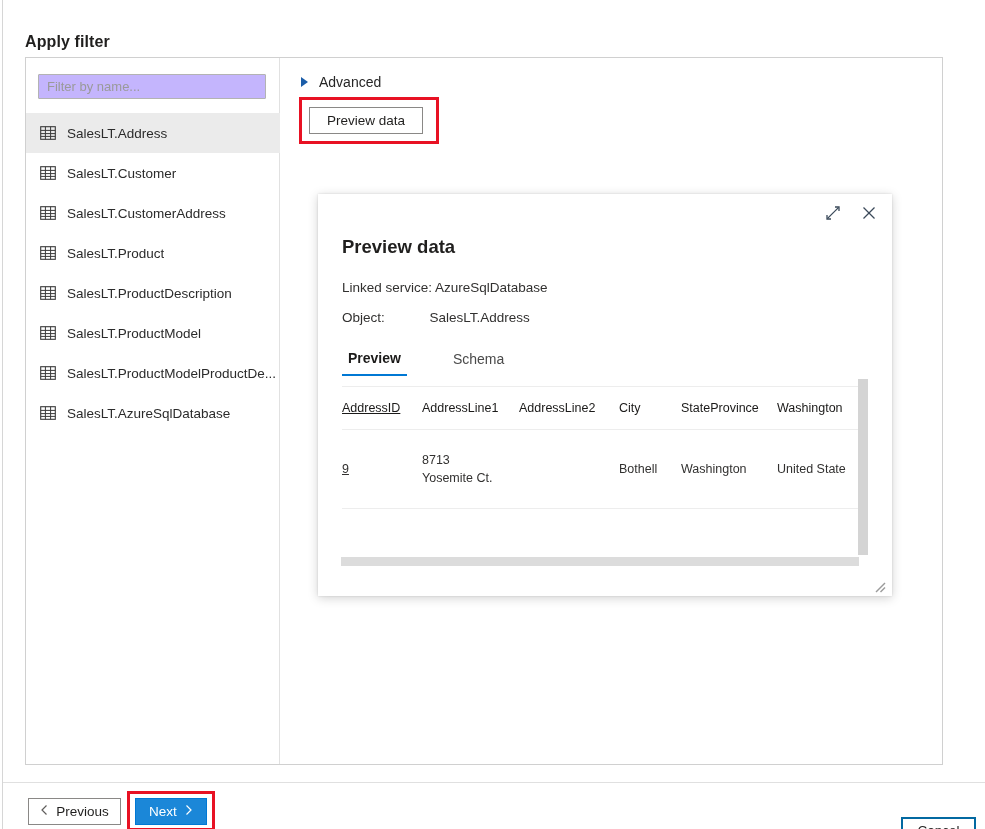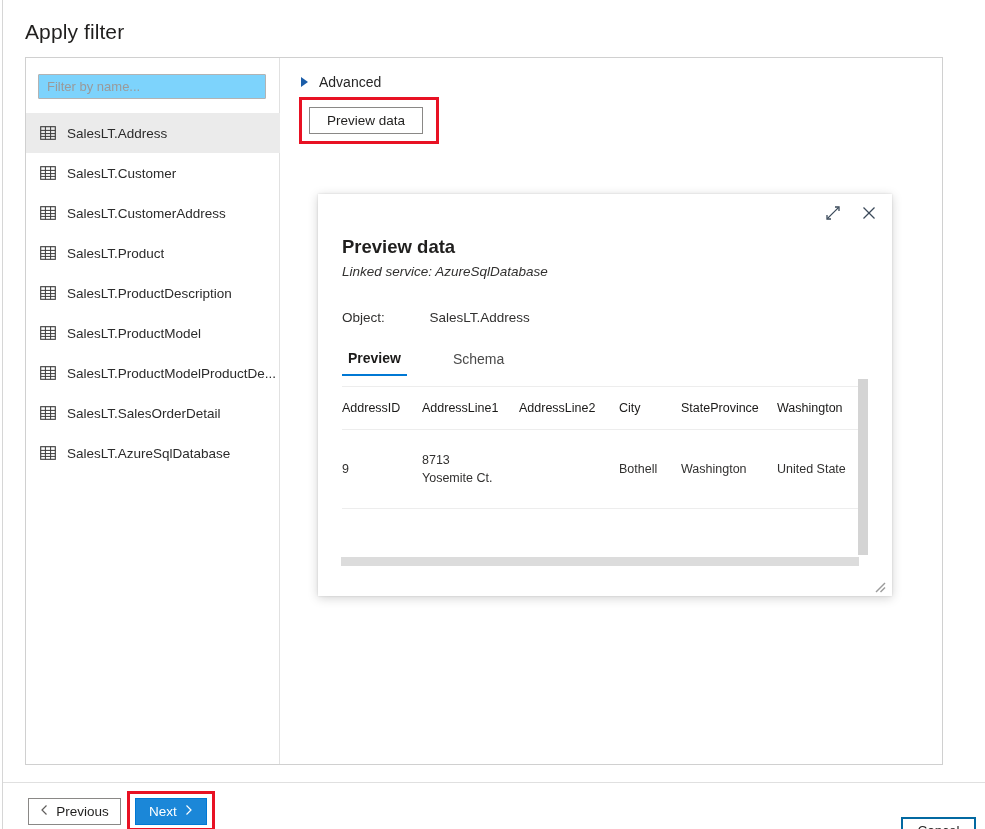--- a/index.html
+++ b/index.html
@@ -23,23 +23,23 @@
     width: 983px; height: 829px;
     border-left: 1px solid #d6d6d6;
     border-right: 1px solid #ffffff;
     box-sizing: border-box;
     background: #fff;
   }
 
   
   #page-title {
     position: absolute;
-    left: 22px; top: 20px;
-    font-size: 21px;
-    font-weight: 400;
+    left: 22px; top: 33px;
+    font-size: 16px;
+    font-weight: 700;
     color: #201f1e;
     letter-spacing: .1px;
   }
 
   
   #content-panel {
     position: absolute;
     left: 22px; top: 57px;
     width: 918px; height: 708px;
     border: 1px solid #d0d0d0;
@@ -59,21 +59,21 @@
     position: absolute;
     left: 12px; top: 16px;
     width: 228px; height: 25px;
     box-sizing: border-box;
     border: 1px solid #b3b3b3;
     border-radius: 1px;
     padding: 0 8px;
     font-family: "Liberation Sans", sans-serif;
     font-size: 13px;
     color: #323130;
-    background: #7dd3fc;
+    background: #c4b5fd;
     outline: none;
   }
   #filter-input::placeholder { color: #9a9a9a; }
 
   #table-list {
     position: absolute;
     left: 0; top: 55px;
     width: 254px;
   }
   .table-row {
@@ -173,21 +173,21 @@
     font-weight: 600;
     color: #201f1e;
   }
   .meta-row {
     position: absolute;
     left: 24px;
     font-size: 13.5px;
     color: #323130;
     white-space: nowrap;
   }
-  #meta-linked { top: 70px; font-style: italic; }
+  #meta-linked { top: 86px; }
   #meta-object { top: 116px; }
   .meta-label { color: #323130; }
   .meta-value { color: #323130; }
   #meta-object .meta-value {
     display: inline-block;
     margin-left: 41px;
   }
 
   
   #preview-tabs {
@@ -237,21 +237,21 @@
     font-size: 12.5px;
     color: #323130;
   }
   .gcell {
     flex: 0 0 auto;
     padding-right: 8px;
     box-sizing: border-box;
     white-space: pre-line;
     line-height: 1.45;
   }
-  .c0 { width: 80px; }
+  .c0 { width: 80px; text-decoration: underline; }
   .c1 { width: 97px; }
   .c2 { width: 100px; }
   .c3 { width: 62px; }
   .c4 { width: 96px; }
   .c5 { width: 100px; }
 
   
   #grid-vscroll {
     position: absolute;
     left: 540px; top: 185px;
@@ -427,33 +427,20 @@
               <svg class="tbl-icon" viewBox="0 0 16 16">
                 <rect x="0.7" y="1.7" width="14.6" height="12.6" fill="none" stroke="#3a3a3a" stroke-width="1.1"></rect>
                 <line x1="0.7" y1="5.4" x2="15.3" y2="5.4" stroke="#3a3a3a" stroke-width="1"></line>
                 <line x1="0.7" y1="8.6" x2="15.3" y2="8.6" stroke="#3a3a3a" stroke-width="1"></line>
                 <line x1="0.7" y1="11.4" x2="15.3" y2="11.4" stroke="#3a3a3a" stroke-width="1"></line>
                 <line x1="5.4" y1="1.7" x2="5.4" y2="14.3" stroke="#3a3a3a" stroke-width="1"></line>
                 <line x1="10.6" y1="1.7" x2="10.6" y2="14.3" stroke="#3a3a3a" stroke-width="1"></line>
               </svg>
             </span>
             <span class="tbl-label">SalesLT.ProductModelProductDe...</span>
-          </div>
-          <div class="table-row">
-            <span>
-              <svg class="tbl-icon" viewBox="0 0 16 16">
-                <rect x="0.7" y="1.7" width="14.6" height="12.6" fill="none" stroke="#3a3a3a" stroke-width="1.1"></rect>
-                <line x1="0.7" y1="5.4" x2="15.3" y2="5.4" stroke="#3a3a3a" stroke-width="1"></line>
-                <line x1="0.7" y1="8.6" x2="15.3" y2="8.6" stroke="#3a3a3a" stroke-width="1"></line>
-                <line x1="0.7" y1="11.4" x2="15.3" y2="11.4" stroke="#3a3a3a" stroke-width="1"></line>
-                <line x1="5.4" y1="1.7" x2="5.4" y2="14.3" stroke="#3a3a3a" stroke-width="1"></line>
-                <line x1="10.6" y1="1.7" x2="10.6" y2="14.3" stroke="#3a3a3a" stroke-width="1"></line>
-              </svg>
-            </span>
-            <span class="tbl-label">SalesLT.SalesOrderDetail</span>
           </div>
           <div class="table-row">
             <span>
               <svg class="tbl-icon" viewBox="0 0 16 16">
                 <rect x="0.7" y="1.7" width="14.6" height="12.6" fill="none" stroke="#3a3a3a" stroke-width="1.1"></rect>
                 <line x1="0.7" y1="5.4" x2="15.3" y2="5.4" stroke="#3a3a3a" stroke-width="1"></line>
                 <line x1="0.7" y1="8.6" x2="15.3" y2="8.6" stroke="#3a3a3a" stroke-width="1"></line>
                 <line x1="0.7" y1="11.4" x2="15.3" y2="11.4" stroke="#3a3a3a" stroke-width="1"></line>
                 <line x1="5.4" y1="1.7" x2="5.4" y2="14.3" stroke="#3a3a3a" stroke-width="1"></line>
                 <line x1="10.6" y1="1.7" x2="10.6" y2="14.3" stroke="#3a3a3a" stroke-width="1"></line>

